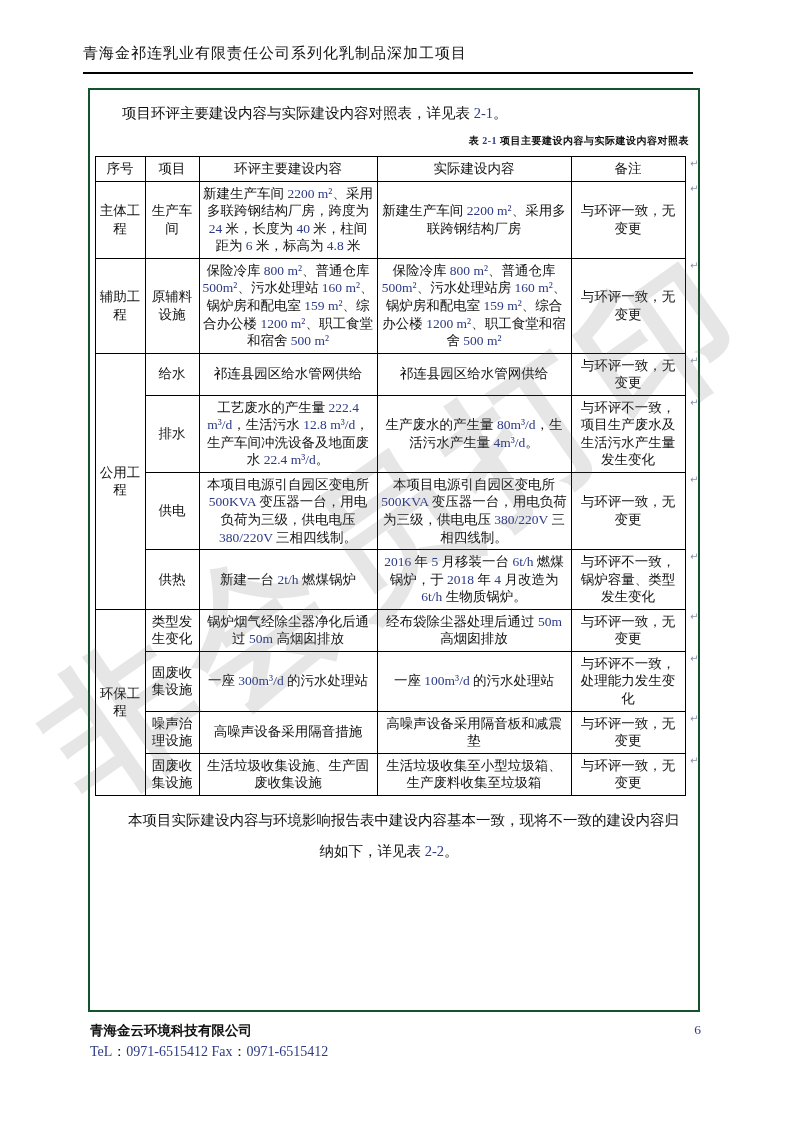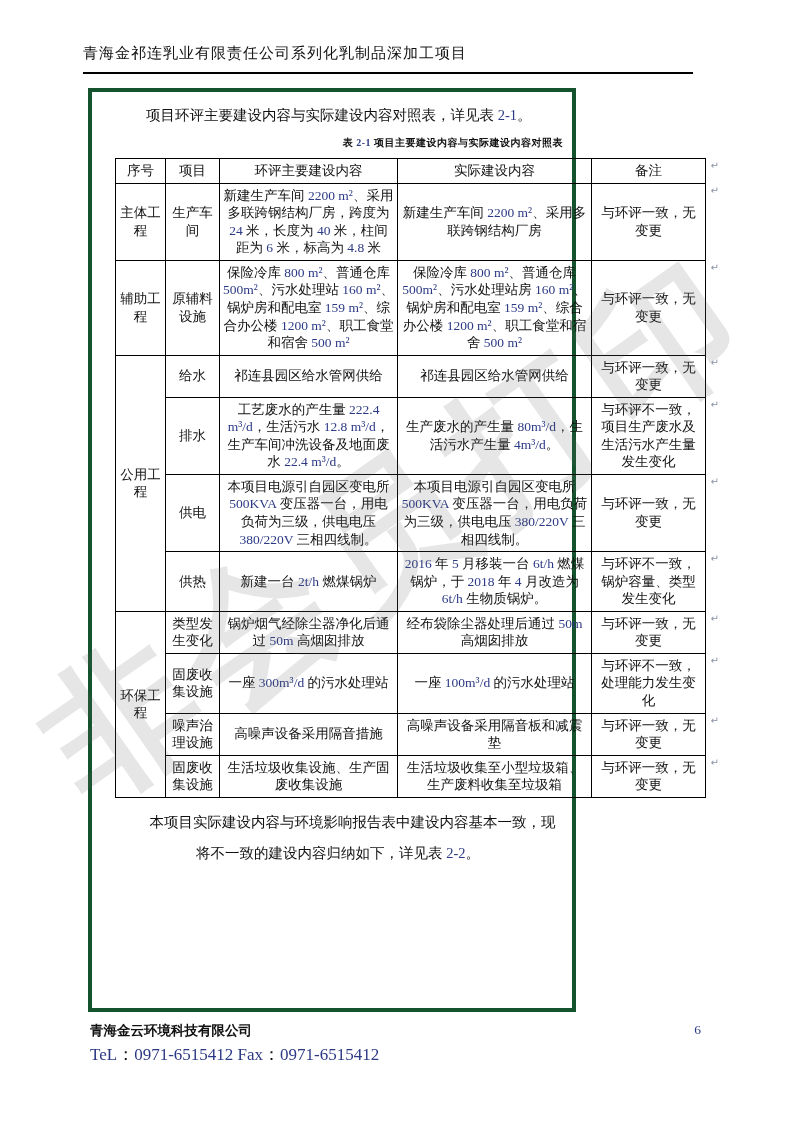--- a/index.html
+++ b/index.html
@@ -5,22 +5,22 @@
   html,body{margin:0;padding:0;}
   body{
     width:793px;height:1122px;position:relative;background:#ffffff;
     font-family:"Liberation Serif", serif;color:#111;overflow:hidden;
   }
   .top-header{
     position:absolute;left:83px;top:44px;width:610px;text-align:left;
     font-size:15px;letter-spacing:1px;padding-bottom:9px;border-bottom:2px solid #000;
   }
   .page-frame{
-    position:absolute;left:88px;top:88px;width:488px;height:924px;
-    border:4px solid #14532d;box-sizing:border-box;padding:12px 9px 0 23px;z-index:1;
+    position:absolute;left:88px;top:88px;width:612px;height:924px;
+    border:2px solid #14532d;box-sizing:border-box;padding:12px 9px 0 1px;z-index:1;
   }
   .intro{font-size:14.5px;text-indent:2em;line-height:1.6;margin:0 2px 9px 2px;}
   .table-title{text-align:right;font-weight:bold;font-size:10px;margin:0 0 8px 0;letter-spacing:0.5px;}
   table.cmp{
     border-collapse:collapse;width:590px;margin:0 auto;table-layout:fixed;
     font-size:13.5px;line-height:1.3;
   }
   table.cmp th, table.cmp td{
     border:1px solid #000;padding:3px 3px;text-align:center;vertical-align:middle;
     font-weight:normal;position:relative;overflow:visible;word-break:break-word;
@@ -34,21 +34,21 @@
   .closing{font-size:14.5px;text-indent:2em;line-height:2.15;margin:9px 4px 0 2px;text-align:center;}
   .latin{font-family:"Liberation Serif", serif;color:#2c3a85;}
   .watermark{
     position:absolute;left:50%;top:530px;transform:translate(-50%,-50%) rotate(-35deg);
     font-size:150px;font-weight:bold;color:rgba(100,100,100,0.16);
     letter-spacing:14px;white-space:nowrap;z-index:6;pointer-events:none;
     font-family:"Liberation Sans", sans-serif;
   }
   .footer{position:absolute;left:90px;top:1022px;z-index:2;}
   .footer-company{font-size:13.5px;font-weight:bold;}
-  .footer-contact{font-size:17px;margin-top:3px;}
+  .footer-contact{font-size:14px;margin-top:3px;}
   .page-number{position:absolute;right:92px;top:1022px;font-size:13.5px;z-index:2;}
 </style>
 </head>
 <body>
 
 <div class="top-header">青海金祁连乳业有限责任公司系列化乳制品深加工项目</div>
 
 <div class="page-frame">
   <p class="intro">项目环评主要建设内容与实际建设内容对照表，详见表 <span class="latin">2-1</span>。</p>
   <div class="table-title">表 <span class="latin">2-1</span>  项目主要建设内容与实际建设内容对照表</div>

